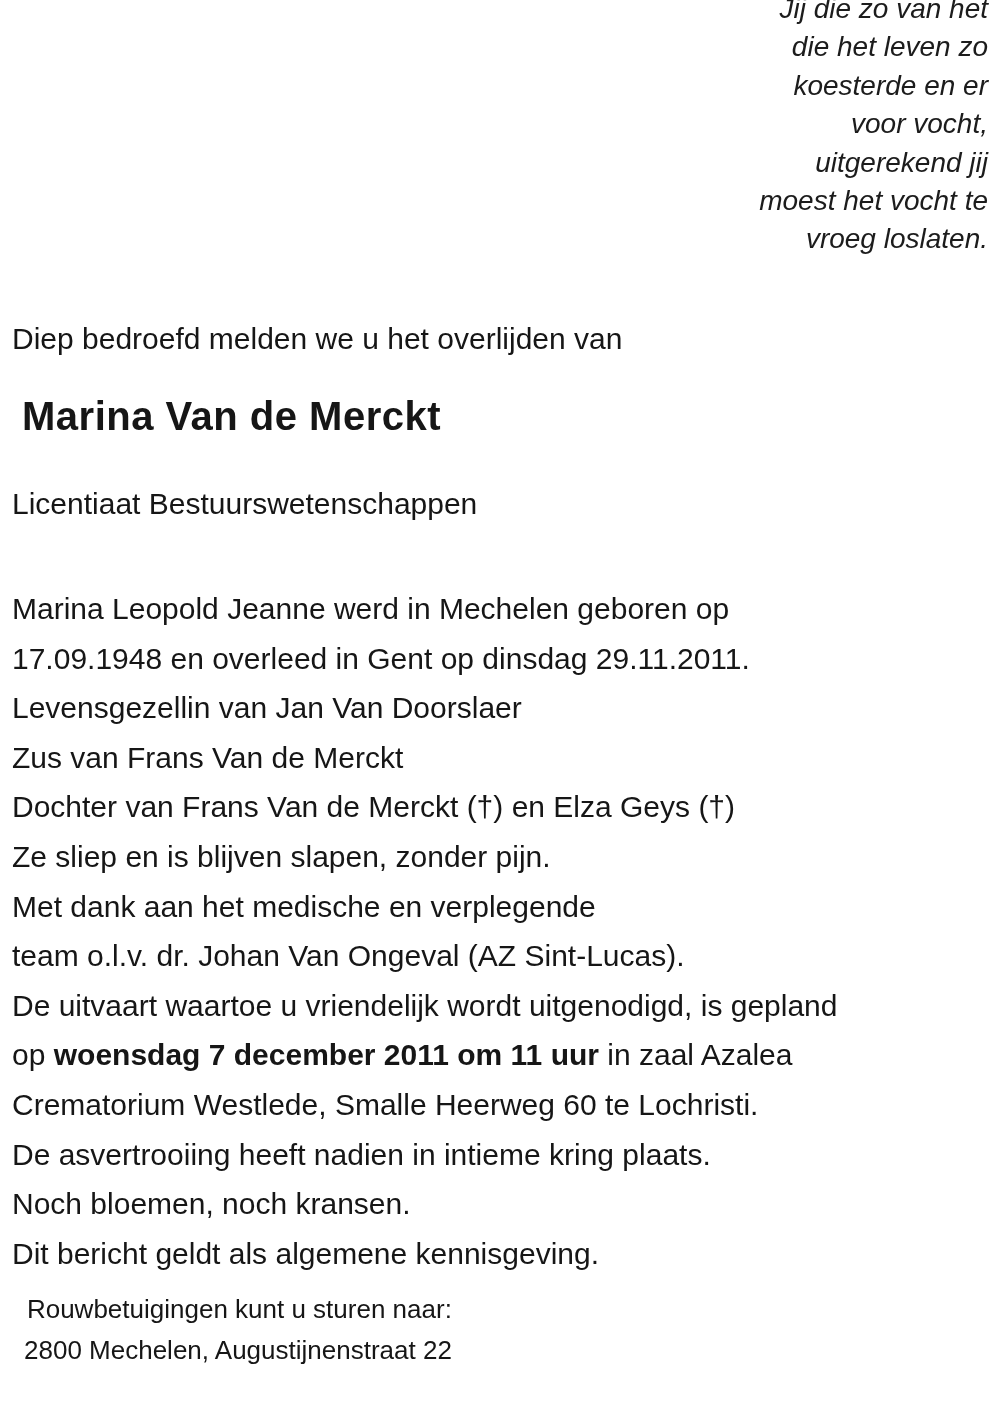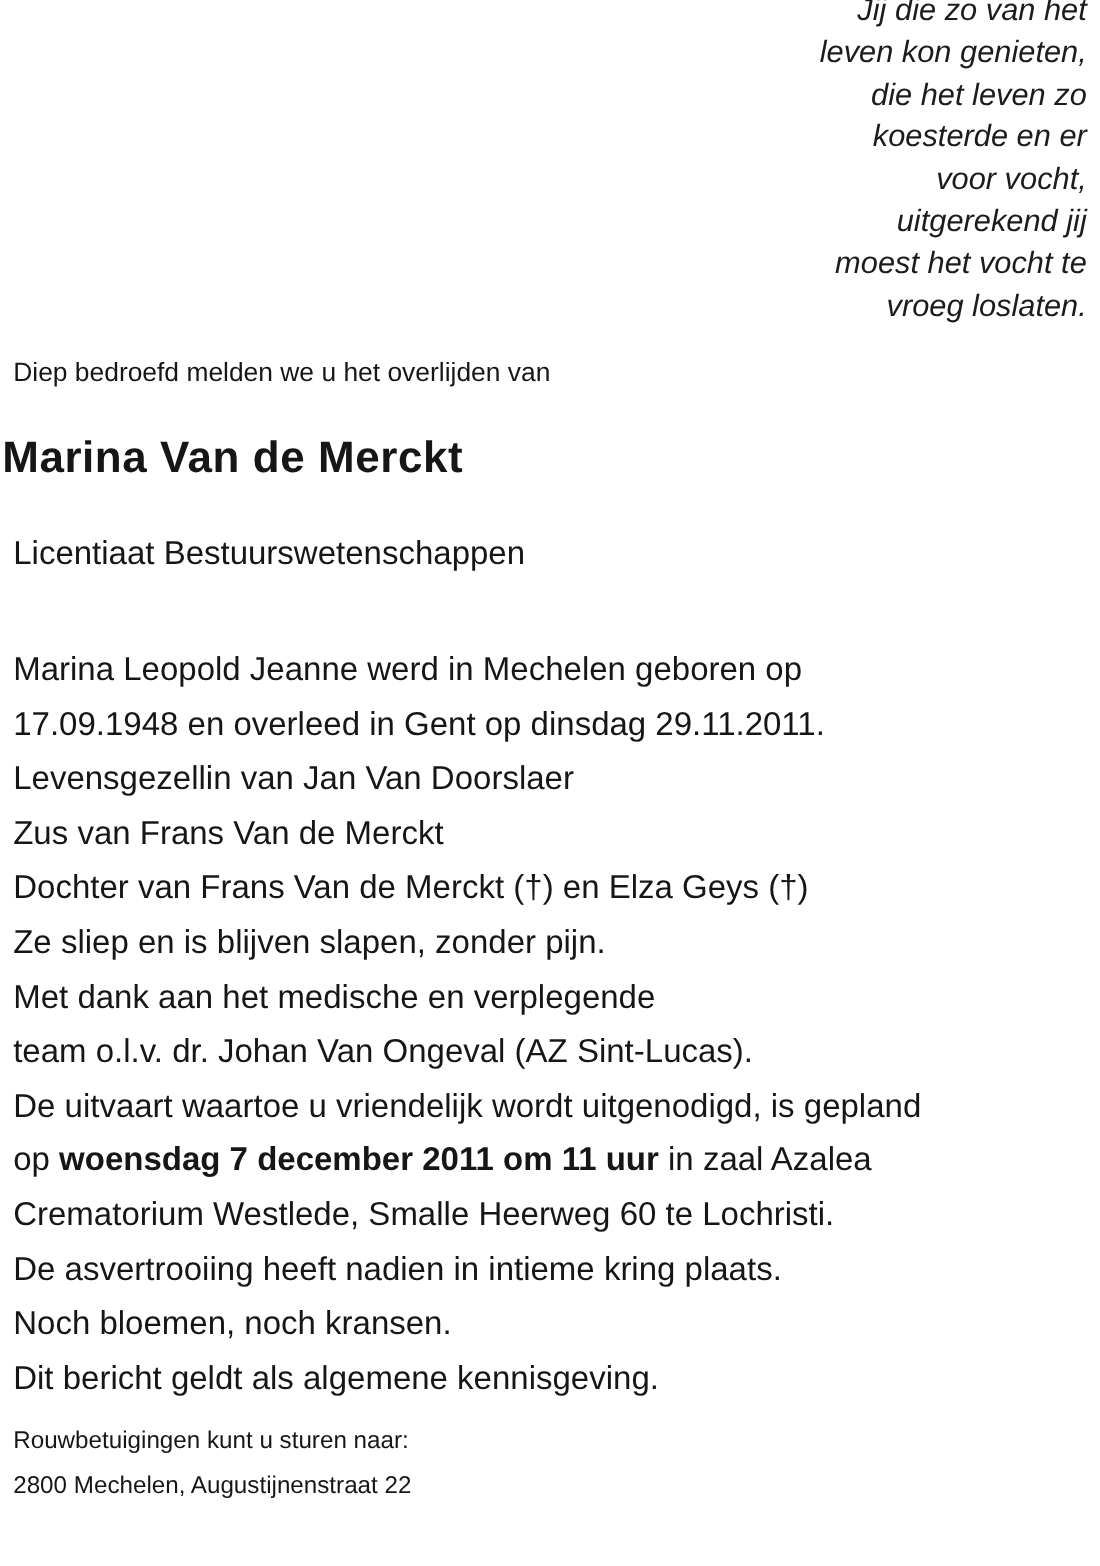--- a/index.html
+++ b/index.html
@@ -23,27 +23,27 @@
     text-align: right;
     font-style: italic;
     font-size: 28px;
     line-height: 38.4px;
     color: #1c1c1c;
   }
   .intro {
     position: absolute;
     top: 320px;
     left: 12px;
-    font-size: 24px;
+    font-size: 30px;
     line-height: 38px;
   }
   .deceased-name {
     position: absolute;
     top: 392px;
-    left: 2px;
+    left: 22px;
     margin: 0;
     font-size: 40px;
     line-height: 48px;
     font-weight: 700;
     letter-spacing: 0.5px;
   }
   .subtitle {
     position: absolute;
     top: 485px;
     left: 12px;
@@ -53,37 +53,37 @@
   .body-block {
     position: absolute;
     top: 584px;
     left: 12px;
     font-size: 30px;
     line-height: 49.6px;
   }
   .closing-block {
     position: absolute;
     top: 1289px;
-    left: 12px;
-    font-size: 22px;
+    left: 24px;
+    font-size: 26px;
     line-height: 40.5px;
+    text-align: right;
   }
   .bold {
     font-weight: 700;
     text-align: right;
   }
 </style>
 </head>
 <body>
 
 <div class="page">
 
   <div class="poem">
     <div>Jij die zo van het</div>
-    <div>leven kon genieten,</div>
     <div>die het leven zo</div>
     <div>koesterde en er</div>
     <div>voor vocht,</div>
     <div>uitgerekend jij</div>
     <div>moest het vocht te</div>
     <div>vroeg loslaten.</div>
   </div>
 
   <div class="intro">Diep bedroefd melden we u het overlijden van</div>
 

